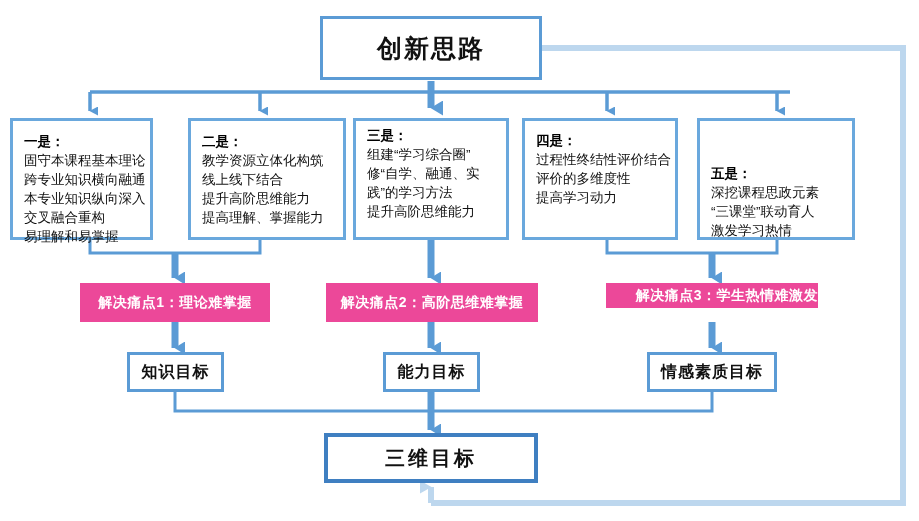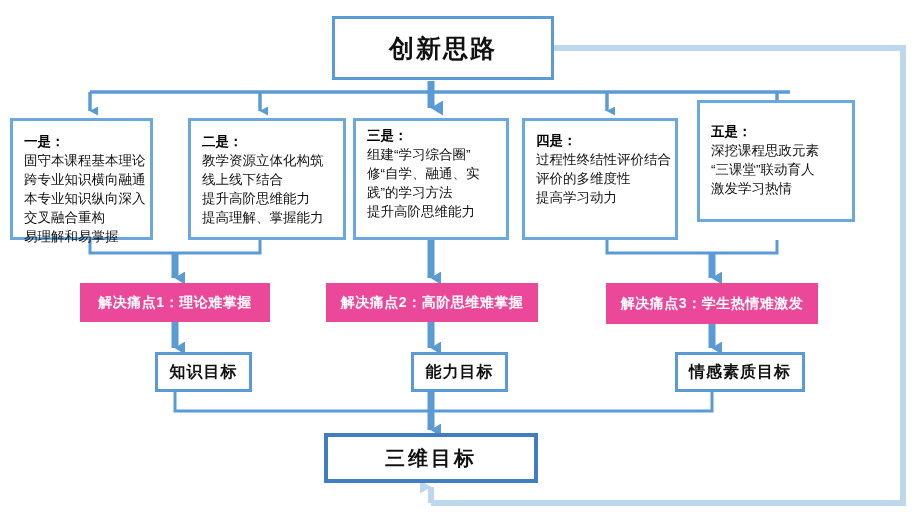--- a/index.html
+++ b/index.html
@@ -34,21 +34,20 @@
     background: #ffffff;
     z-index: 3;
   }
 
   
   .title-box {
     border: 3px solid #5b9bd5;
     display: flex;
     align-items: center;
     justify-content: center;
-    margin-left: 12px;
   }
   .title-box .label {
     font-size: 25px;
     font-weight: 700;
     color: #111111;
     letter-spacing: 2px;
   }
 
   
   .idea-box {
@@ -87,21 +86,20 @@
     letter-spacing: 0.5px;
     white-space: nowrap;
   }
 
   
   .goal-box {
     border: 3px solid #5b9bd5;
     display: flex;
     align-items: center;
     justify-content: center;
-    margin-left: 28px;
   }
   .goal-box .label {
     font-size: 16px;
     font-weight: 700;
     color: #111111;
     letter-spacing: 1px;
     white-space: nowrap;
   }
 
   
@@ -220,38 +218,38 @@
 
   <div class="node idea-box" style="left:522px; top:118px; width:156px; height:122px; font-family:Liberation Mono, monospace;">
     <div class="head">四是：</div>
     <div class="lines">
       <div>过程性终结性评价结合</div>
       <div>评价的多维度性</div>
       <div>提高学习动力</div>
     </div>
   </div>
 
-  <div class="node idea-box" style="left:697px; top:100px; width:158px; height:122px; padding-top:19px;">
+  <div class="node idea-box" style="left:697px; top:118px; width:158px; height:122px; padding-top:43px;">
     <div class="head">五是：</div>
     <div class="lines">
       <div>深挖课程思政元素</div>
       <div>“三课堂”联动育人</div>
       <div>激发学习热情</div>
     </div>
   </div>
 
   <div class="node pain-bar" style="left:80px; top:283px; width:190px; height:39px;">
     <span class="label">解决痛点1：理论难掌握</span>
   </div>
 
   <div class="node pain-bar" style="left:326px; top:283px; width:212px; height:39px;">
     <span class="label">解决痛点2：高阶思维难掌握</span>
   </div>
 
-  <div class="node pain-bar" style="left:606px; top:283px; width:212px; height:41px;">
+  <div class="node pain-bar" style="left:606px; top:283px; width:212px; height:25px;justify-content:flex-end;">
     <span class="label">解决痛点3：学生热情难激发</span>
   </div>
 
   <div class="node goal-box" style="left:127px; top:352px; width:97px; height:40px;">
     <span class="label">知识目标</span>
   </div>
 
   <div class="node goal-box" style="left:383px; top:352px; width:97px; height:40px;">
     <span class="label">能力目标</span>
   </div>

